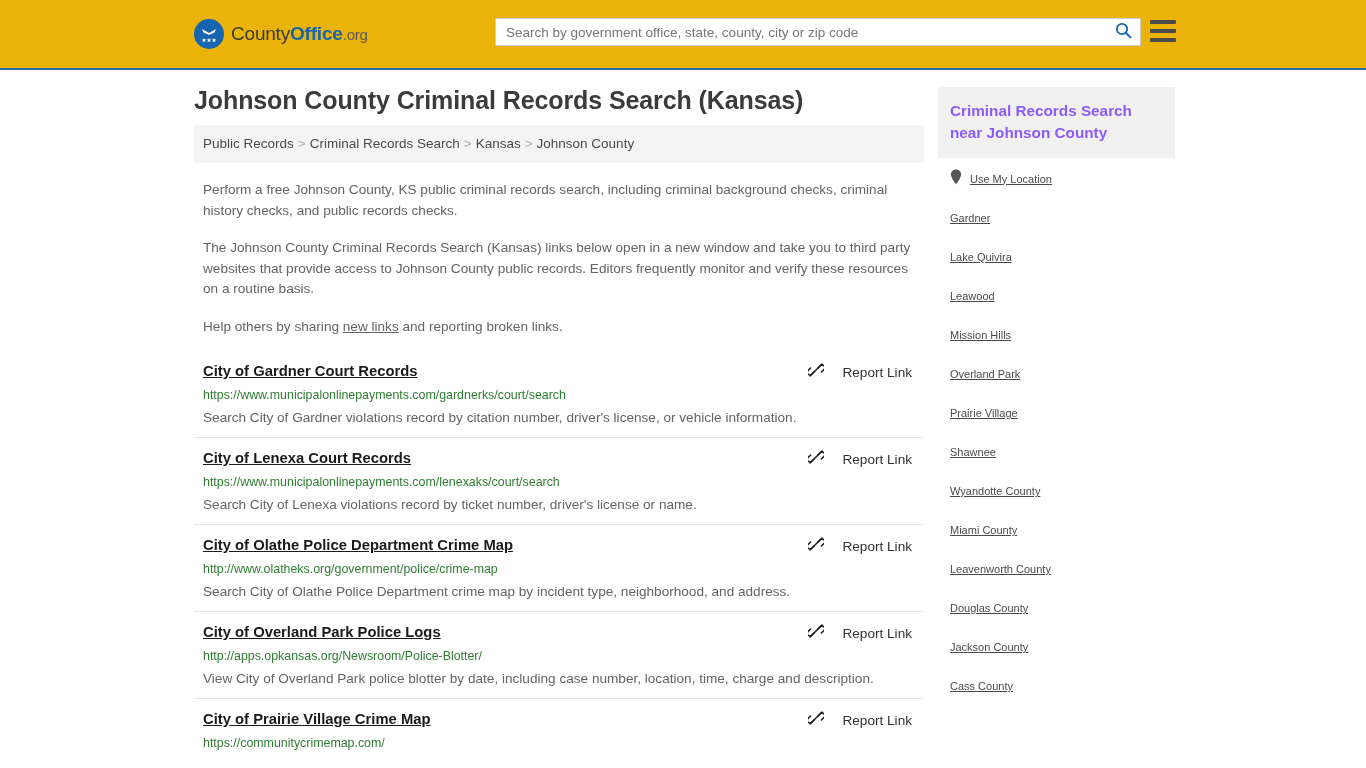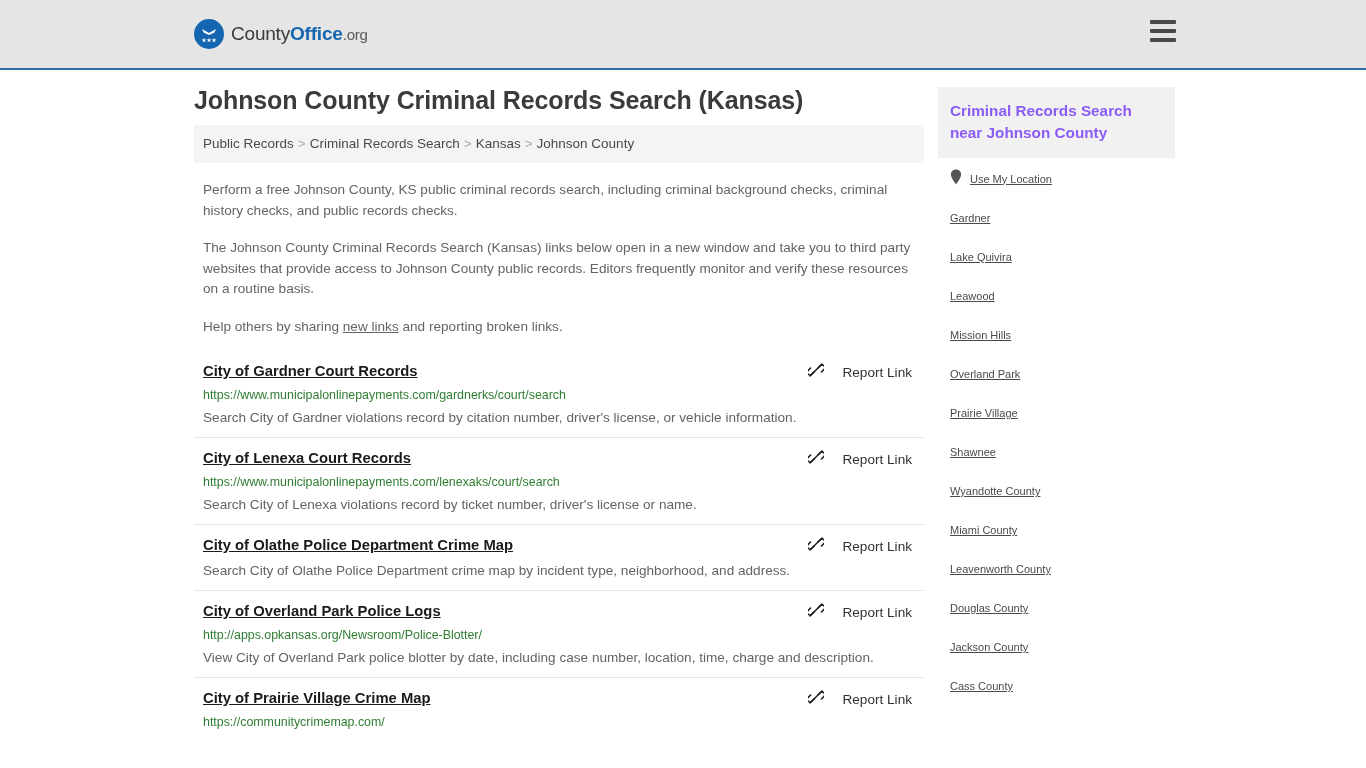--- a/index.html
+++ b/index.html
@@ -9,21 +9,21 @@
     height: 768px;
     overflow: hidden;
     background: #ffffff;
     font-family: "Liberation Sans", sans-serif;
     -webkit-font-smoothing: antialiased;
   }
 
   
   .site-header {
     height: 68px;
-    background: #e5e5e5;
+    background: #eab308;
     border-bottom: 2px solid #2f6ea5;
     display: flex;
     align-items: center;
     position: relative;
   }
   .brand {
     display: flex;
     align-items: center;
     margin-left: 194px;
     text-decoration: none;
@@ -249,20 +249,31 @@
       <svg width="22" height="22" viewBox="0 0 22 22" aria-hidden="true">
         <path d="M4 6 L11 10 L18 6 L16.5 9.5 L11 12 L5.5 9.5 Z" fill="#ffffff"></path>
         <polygon points="6,15 6.7,16.6 8.4,16.6 7,17.6 7.5,19.2 6,18.2 4.5,19.2 5,17.6 3.6,16.6 5.3,16.6" fill="#ffffff"></polygon>
         <polygon points="11,15 11.7,16.6 13.4,16.6 12,17.6 12.5,19.2 11,18.2 9.5,19.2 10,17.6 8.6,16.6 10.3,16.6" fill="#ffffff"></polygon>
         <polygon points="16,15 16.7,16.6 18.4,16.6 17,17.6 17.5,19.2 16,18.2 14.5,19.2 15,17.6 13.6,16.6 15.3,16.6" fill="#ffffff"></polygon>
       </svg>
     </span>
     <span class="brand-text"><span class="b-county">County</span><span class="b-office">Office</span><span class="b-org">.org</span></span>
   </a>
 
+  <div class="search-wrap">
+    <input class="search-input" type="text" placeholder="Search by government office, state, county, city or zip code" style="">
+    <button class="search-btn">
+      <span>
+        <svg width="17" height="17" viewBox="0 0 17 17" aria-hidden="true">
+          <circle cx="7" cy="7" r="5.2" fill="none" stroke="#1565b0" stroke-width="1.8"></circle>
+          <line x1="10.8" y1="10.8" x2="15.4" y2="15.4" stroke="#1565b0" stroke-width="2" stroke-linecap="round"></line>
+        </svg>
+      </span>
+    </button>
+  </div>
 
   <button class="menu-btn">
     <i></i>
     <i></i>
     <i></i>
   </button>
 </div>
 
 <div class="page">
 
@@ -324,20 +335,21 @@
             <span>
               <svg width="16" height="16" viewBox="0 0 16 16" aria-hidden="true">
                 <path d="M6.3 9.7 L3.8 12.2 a2.6 2.6 0 0 1-3.7-3.7 L2.6 6" fill="none" stroke="#1a1a1a" stroke-width="1.5" stroke-linecap="round"></path>
                 <path d="M9.7 6.3 L12.2 3.8 a2.6 2.6 0 0 1 3.7 3.7 L13.4 10" fill="none" stroke="#1a1a1a" stroke-width="1.5" stroke-linecap="round"></path>
                 <line x1="2" y1="14" x2="14" y2="2" stroke="#1a1a1a" stroke-width="1.5" stroke-linecap="round"></line>
               </svg>
             </span>
             <span class="rl-label">Report Link</span>
           </span>
         </div>
+        <div class="result-url">http://www.olatheks.org/government/police/crime-map</div>
         <div class="result-desc">Search City of Olathe Police Department crime map by incident type, neighborhood, and address.</div>
       </div>
 
       <div class="result">
         <div class="result-head">
           <a class="result-title">City of Overland Park Police Logs</a>
           <span class="report-link">
             <span>
               <svg width="16" height="16" viewBox="0 0 16 16" aria-hidden="true">
                 <path d="M6.3 9.7 L3.8 12.2 a2.6 2.6 0 0 1-3.7-3.7 L2.6 6" fill="none" stroke="#1a1a1a" stroke-width="1.5" stroke-linecap="round"></path>

